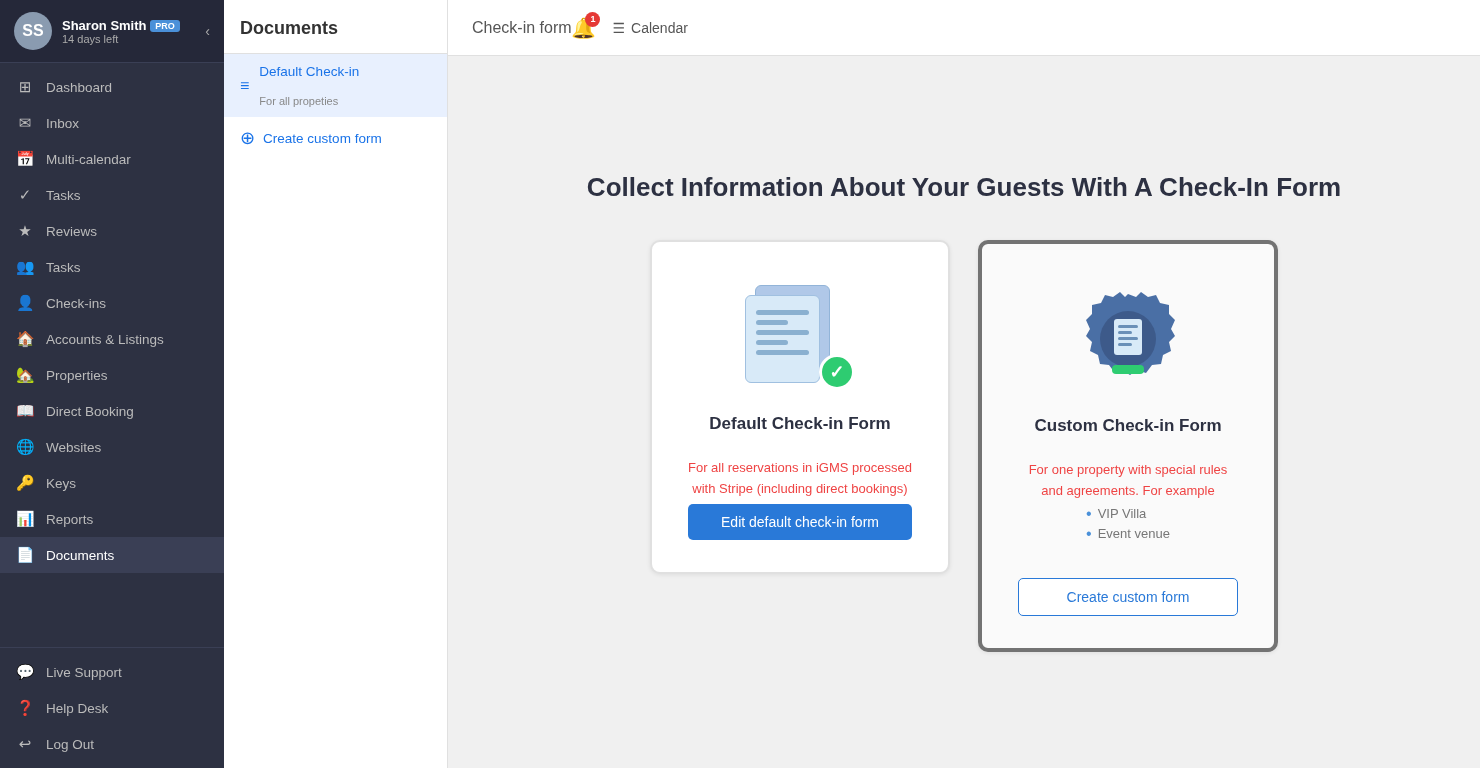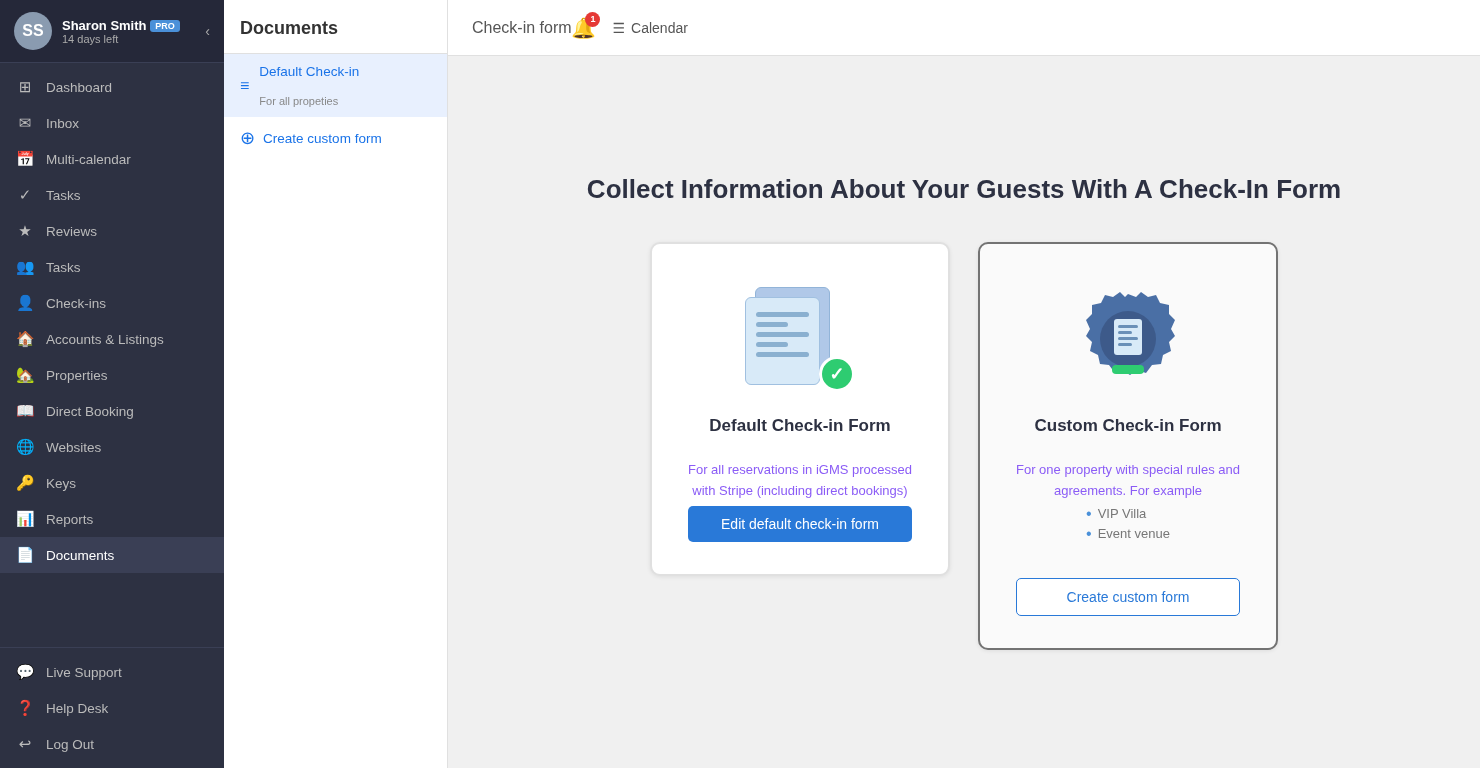--- a/index.html
+++ b/index.html
@@ -188,21 +188,21 @@
       border-radius: 10px;
       padding: 40px 36px 32px;
       width: 300px;
       display: flex;
       flex-direction: column;
       align-items: center;
       text-align: center;
       box-shadow: 0 1px 4px rgba(0,0,0,0.08);
     }
     .card.active-card { border: 2px solid #e0e0e0; }
-    .card.inactive-card { border: 2px solid #737373; background: #fafafa; }
+    .card.inactive-card { border: 4px solid #737373; background: #fafafa; }
 
     .card-icon-area {
       width: 120px; height: 110px;
       margin-bottom: 22px;
       display: flex; align-items: center; justify-content: center;
     }
 
     
     .default-form-icon {
       position: relative;
@@ -248,21 +248,21 @@
     }
 
     .card-title {
       font-size: 17px;
       font-weight: 700;
       color: #2d3142;
       margin-bottom: 24px;
     }
     .card-desc {
       font-size: 13px;
-      color: #8b5cf6;
+      color: #ef4444;
       line-height: 1.6;
       margin-bottom: 4px;
     }
     .card-list {
       list-style: none;
       font-size: 13px;
       color: #777;
       text-align: left;
       margin-bottom: 32px;
     }

